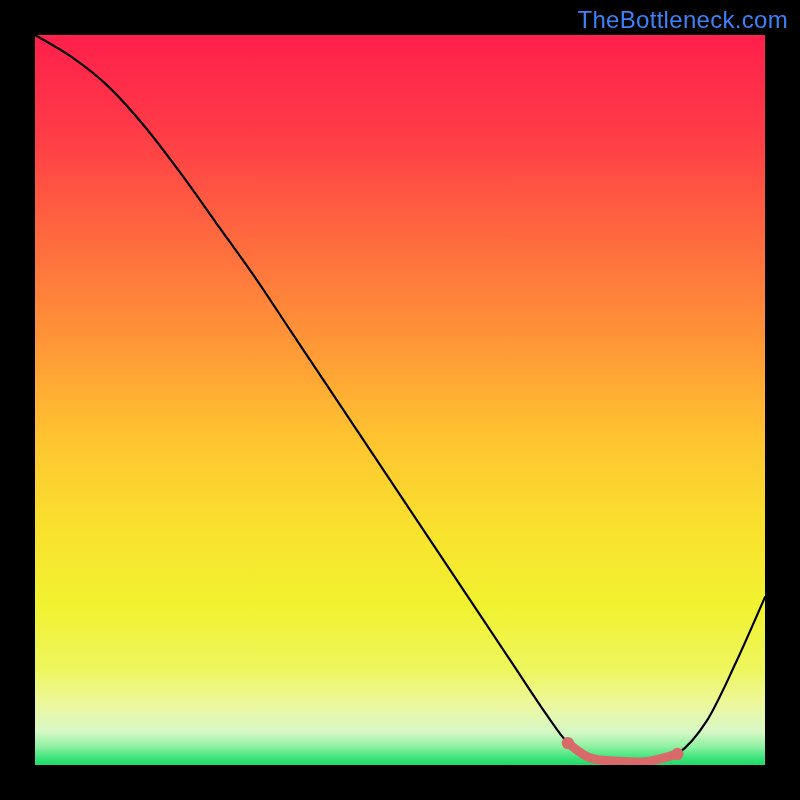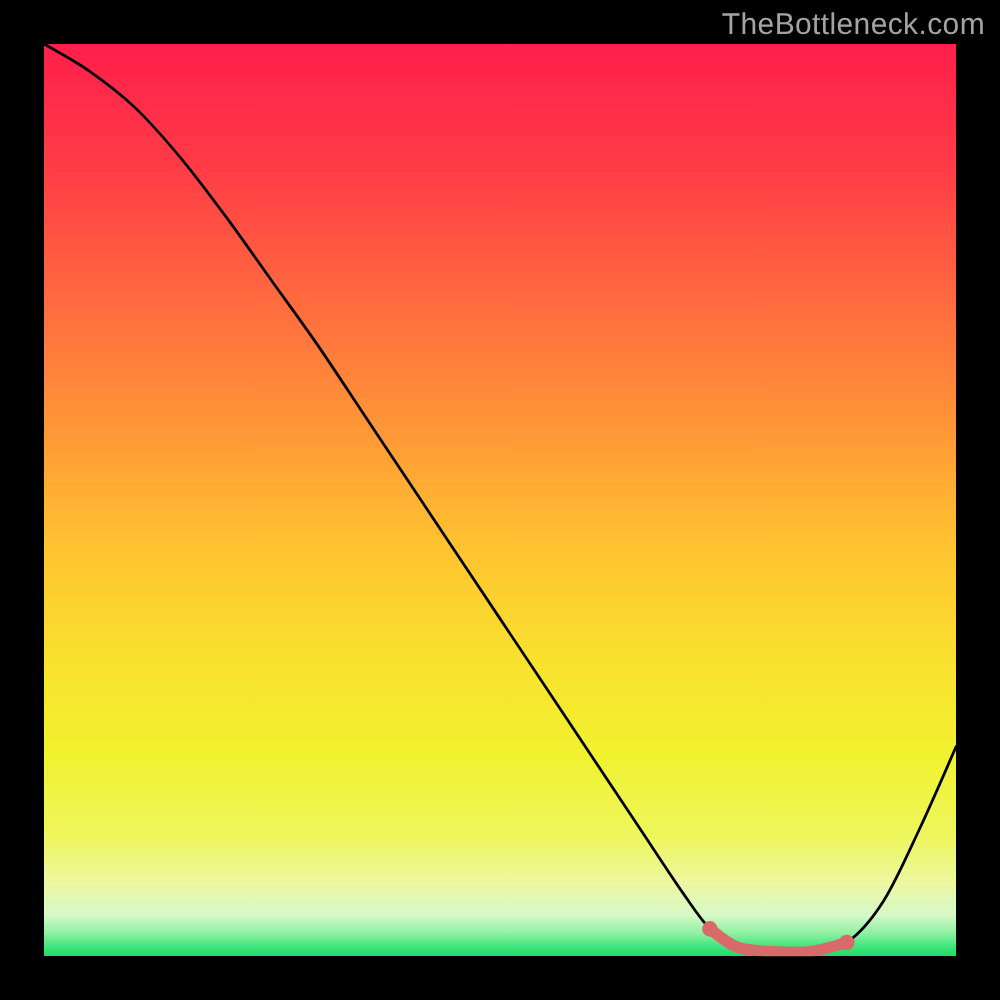--- a/index.html
+++ b/index.html
@@ -14,21 +14,21 @@
   .frame {
     position: relative;
     width: 800px;
     height: 800px;
     background: #000;
   }
   .watermark {
     position: absolute;
     top: 6px;
     right: 12px;
-    color: #a3a3a3;
+    color: #3b82f6;
     font-size: 24px;
     font-weight: 500;
     letter-spacing: 0.3px;
     user-select: none;
   }
   .plot {
     position: absolute;
     left: 35px;
     top: 35px;
     width: 730px;

